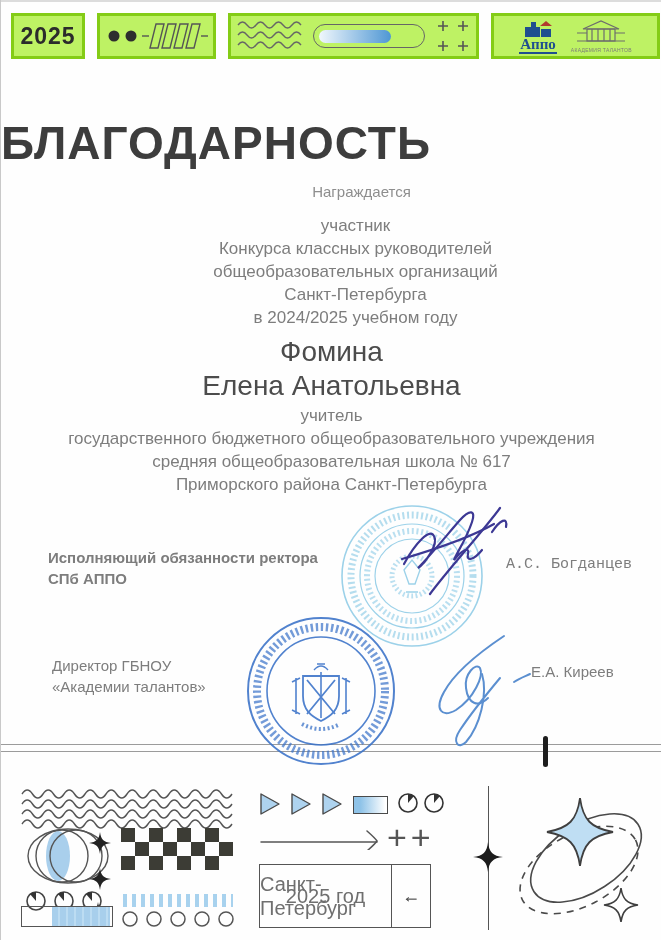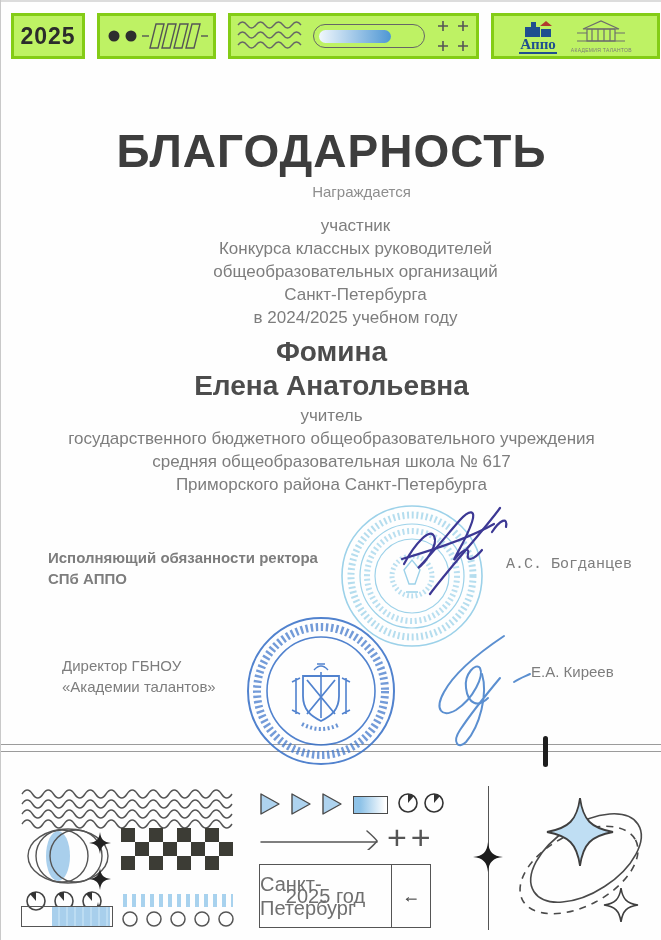--- a/index.html
+++ b/index.html
@@ -15,36 +15,36 @@
   .strip-cell{border:3px solid #84cc16;background:#bef264;display:flex;align-items:center;justify-content:center;box-sizing:border-box;}
   .year-box{width:74px;font-size:23px;font-weight:700;color:#2b2b2b;letter-spacing:1px;}
   .cell-dots{width:119px;gap:6px;}
   .cell-waves{width:251px;gap:10px;}
   .cell-logos{width:169px;gap:14px;}
   .appo-logo{display:flex;flex-direction:column;align-items:center;line-height:1;}
   .appo-text{font-size:15px;font-weight:700;color:#1f4f8f;border-bottom:2px solid #1f4f8f;padding:0 1px;font-family:"Liberation Serif","DejaVu Serif",serif;}
   .academy-logo{display:flex;flex-direction:column;align-items:center;gap:2px;}
   .academy-text{font-size:5px;color:#7a7a7a;letter-spacing:.3px;}
   
-  .title{position:absolute;left:0;top:124px;width:100%;text-align:center;
+  .title{position:absolute;left:0;top:116px;width:100%;
     font-size:46px;font-weight:800;color:#3d3d3d;letter-spacing:1px;}
   .award-label{position:absolute;left:0;top:183px;width:100%;text-align:center;
     font-size:15px;color:#8e8e8e;padding-left:30px;}
   .intro{position:absolute;left:0;top:214px;width:100%;text-align:center;
     font-size:17px;line-height:23px;color:#7d7d7d;padding-left:24px;}
   .name{position:absolute;left:0;top:335px;width:100%;text-align:center;
-    font-size:28px;line-height:34px;font-weight:700;color:#4c4c4c;}
+    font-size:28px;line-height:34px;font-weight:400;color:#4c4c4c;}
   .position{position:absolute;left:0;top:404px;width:100%;text-align:center;
     font-size:17px;line-height:23px;color:#7d7d7d;}
   
   .sig-role{position:absolute;font-size:15px;line-height:21px;color:#7d7d7d;}
   .sig-name{position:absolute;font-size:15px;color:#7d7d7d;}
   .role-1{left:47px;top:547px;font-weight:bold;}
   .name-1{left:505px;top:556px;font-family:Liberation Mono, monospace;}
-  .role-2{left:61px;top:655px;}
+  .role-2{left:51px;top:655px;}
   .name-2{left:530px;top:663px;}
   .stamp{position:absolute;z-index:2;}
   .signature{position:absolute;z-index:3;}
   
   .divider-lines{position:absolute;left:0;top:744px;width:661px;height:6px;z-index:1;
     border-top:1px solid #9b9b9b;border-bottom:1px solid #9b9b9b;}
   .divider-tick{position:absolute;left:542px;top:736px;width:5px;height:31px;background:#1e1e1e;border-radius:3px;z-index:4;}
   
   .band{position:absolute;left:0;top:780px;width:661px;height:160px;}
   .band *{position:absolute;}

